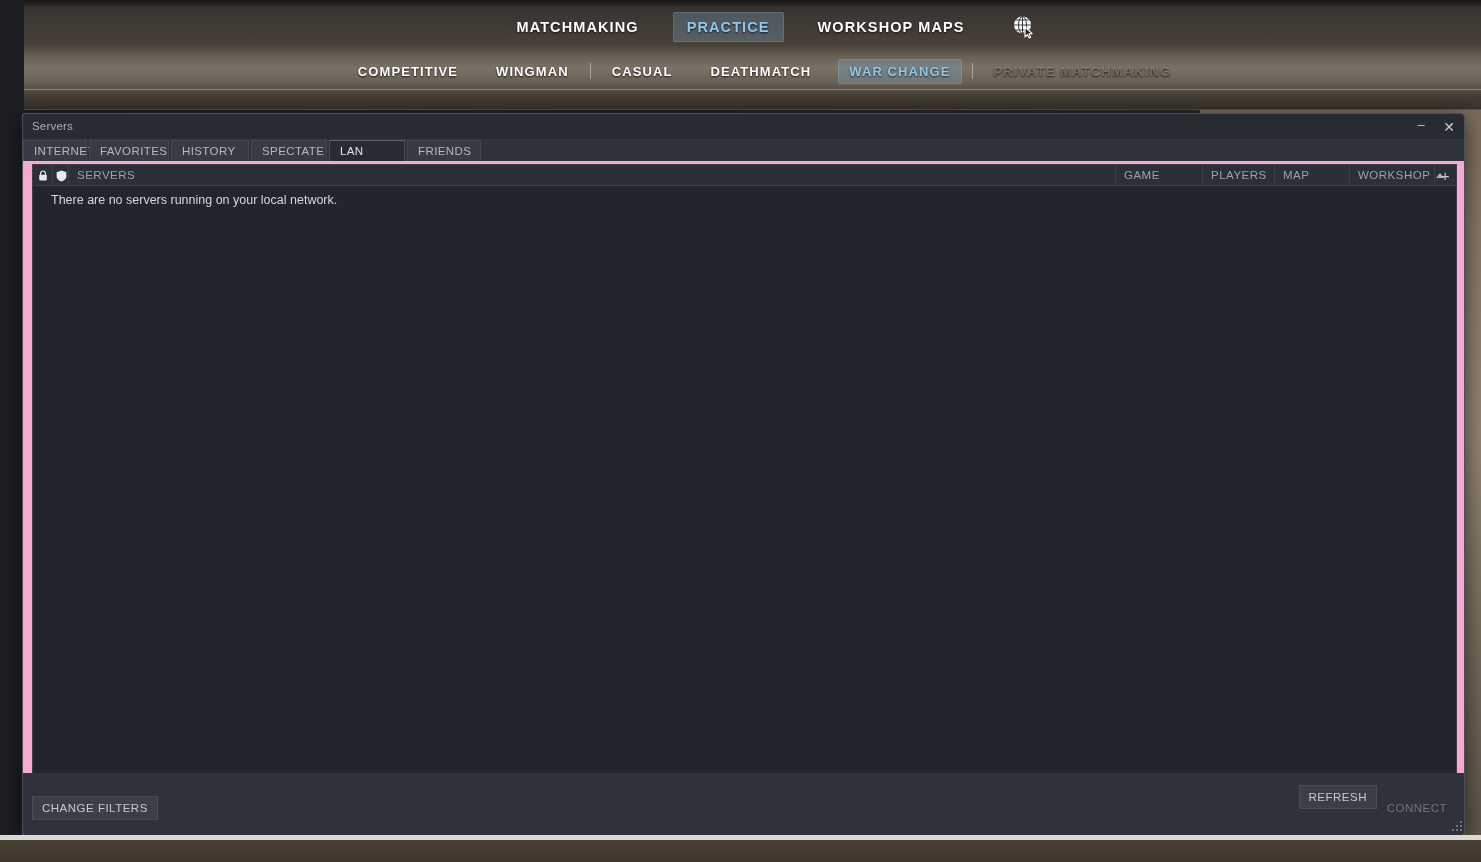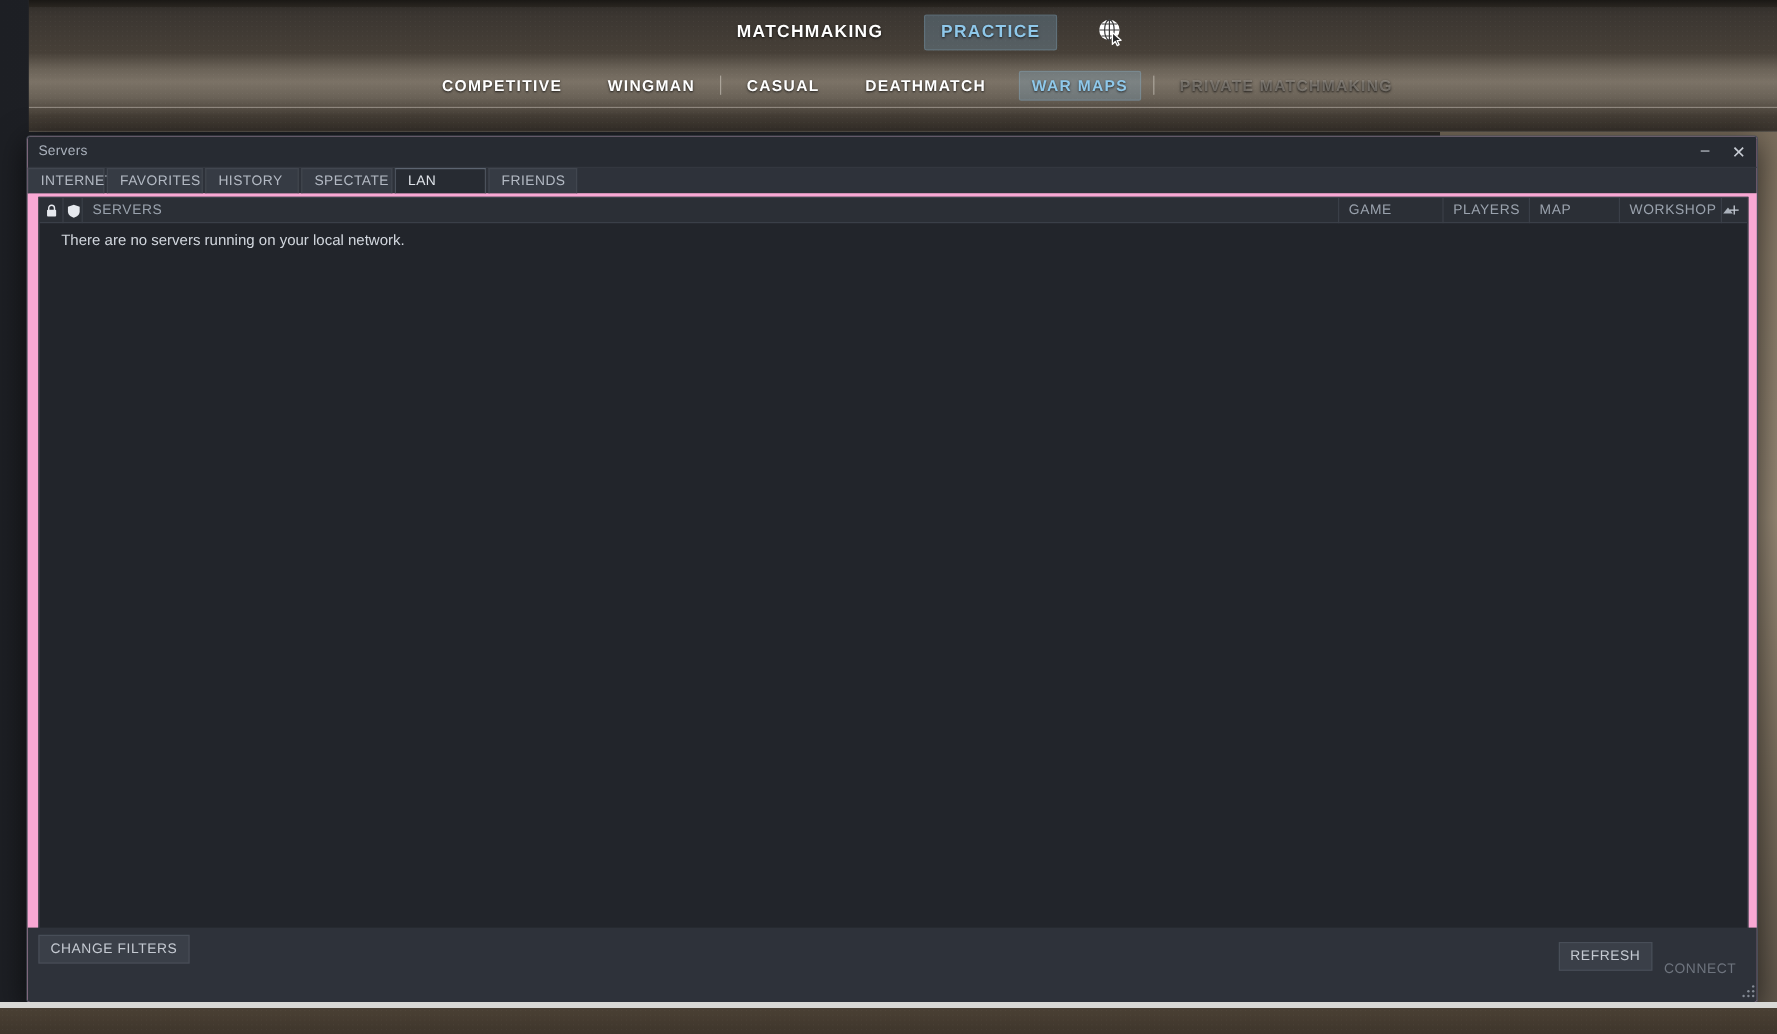--- a/index.html
+++ b/index.html
@@ -295,21 +295,21 @@
     position: absolute;
     font-size: 11.5px;
     letter-spacing: .5px;
     padding: 5px 9px;
     background: #3a3f48;
     color: #c5cad2;
     border: 1px solid #484e58;
     cursor: pointer;
     user-select: none;
   }
-  .footer-btn.change-filters { left: 9px; top: 6px; }
+  .footer-btn.change-filters { left: 9px; top: 23px; }
   .footer-btn.refresh { right: 89px; top: 12px; }
   .footer-btn.connect {
     right: 9px; top: 23px;
     background: transparent;
     border-color: transparent;
     color: #6e747e;
     cursor: default;
   }
   .resize-grip {
     position: absolute;
@@ -352,20 +352,21 @@
     <div class="backdrop-wall"></div>
     <div class="backdrop-dark-left"></div>
   </div>
 
   <div class="topnav">
     <div class="topnav-topstrip"></div>
 
     <div class="nav-row primary">
       <div class="nav-item">MATCHMAKING</div>
       <div class="nav-item active">PRACTICE</div>
+      <div class="nav-item">WORKSHOP MAPS</div>
       <div class="globe-icon">
         <svg viewBox="0 0 26 26" width="26" height="26">
           <circle cx="11.5" cy="11" r="8.5" fill="#ffffff"></circle>
           <g stroke="#3a3a3a" stroke-width="1" fill="none">
             <ellipse cx="11.5" cy="11" rx="4" ry="8.5"></ellipse>
             <line x1="3" y1="11" x2="20" y2="11"></line>
             <line x1="5" y1="6" x2="18" y2="6"></line>
             <line x1="5" y1="16" x2="18" y2="16"></line>
             <line x1="11.5" y1="2.5" x2="11.5" y2="19.5"></line>
           </g>
@@ -375,21 +376,21 @@
     </div>
 
     <div class="nav-hairline row1"></div>
 
     <div class="nav-row secondary">
       <div class="nav-item">COMPETITIVE</div>
       <div class="nav-item">WINGMAN</div>
       <div class="nav-sep"></div>
       <div class="nav-item">CASUAL</div>
       <div class="nav-item">DEATHMATCH</div>
-      <div class="nav-item active">WAR MAPS</div>
+      <div class="nav-item active">WAR CHANGE</div>
       <div class="nav-sep"></div>
       <div class="nav-item disabled">PRIVATE MATCHMAKING</div>
     </div>
 
     <div class="nav-hairline row2"></div>
   </div>
 
   <div class="servers-window">
 
     <div class="win-titlebar">

